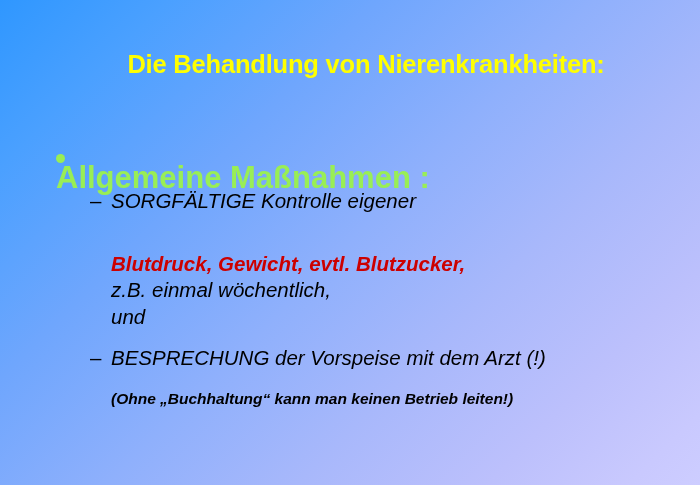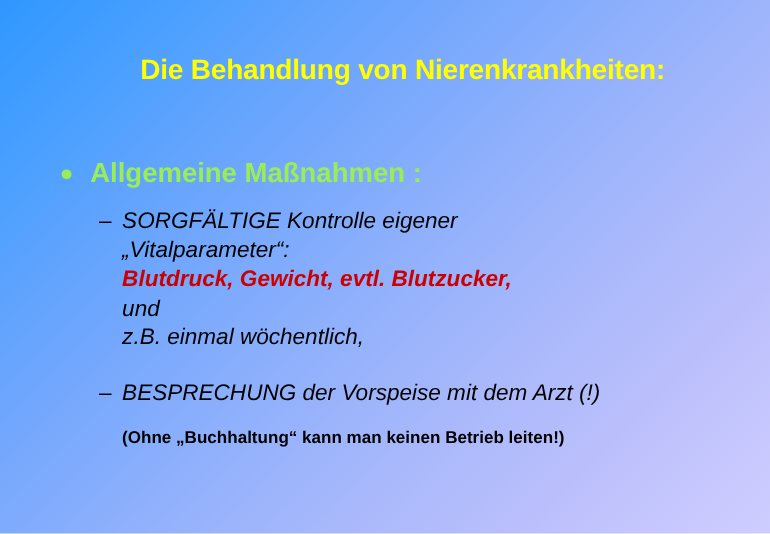--- a/index.html
+++ b/index.html
@@ -46,22 +46,23 @@
 
   
   .lvl1 {
     position: absolute;
     top: 142px;
     left: 56px;
     display: flex;
     align-items: flex-start;
     color: #99ee55;
     font-weight: bold;
-    font-size: 25px;
+    font-size: 31px;
     line-height: 30px;
+    flex-direction: column;
   }
   .lvl1 .dot {
     width: 9px;
     height: 9px;
     border-radius: 50%;
     background: #99ee55;
     margin-top: 12px;
     margin-right: 17px;
     flex: none;
   }
@@ -85,29 +86,31 @@
   }
   .lvl2 .body { display: block; font-style: italic; }
   .lvl2 .body > div { white-space: nowrap; }
 
   #item-1 { top: 188px; }
   #item-2 { top: 345px; }
 
   .red-line {
     color: #cc0000;
     font-weight: bold;
+    margin-top: 36px;
   }
 
   
   .note {
     position: absolute;
     top: 389px;
     left: 111px;
     color: #000000;
     font-weight: bold;
+    font-style: italic;
     font-size: 15.5px;
     line-height: 20px;
     white-space: nowrap;
   }
 </style>
 </head>
 <body>
 
 <div class="slide">
 
@@ -117,24 +120,23 @@
 
   <div class="lvl1">
     <span class="dot"></span>
     <span>Allgemeine Maßnahmen :</span>
   </div>
 
   <div class="lvl2" id="item-1">
     <span class="dash">–</span>
     <span class="body">
       <div>SORGFÄLTIGE Kontrolle eigener</div>
-      <div>„Vitalparameter“:</div>
       <div class="red-line">Blutdruck, Gewicht, evtl. Blutzucker,</div>
+      <div>z.B. einmal wöchentlich,</div>
       <div>und</div>
-      <div>z.B. einmal wöchentlich,</div>
     </span>
   </div>
 
   <div class="lvl2" id="item-2">
     <span class="dash">–</span>
     <span class="body">
       <div>BESPRECHUNG der Vorspeise mit dem Arzt (!)</div>
     </span>
   </div>
 

